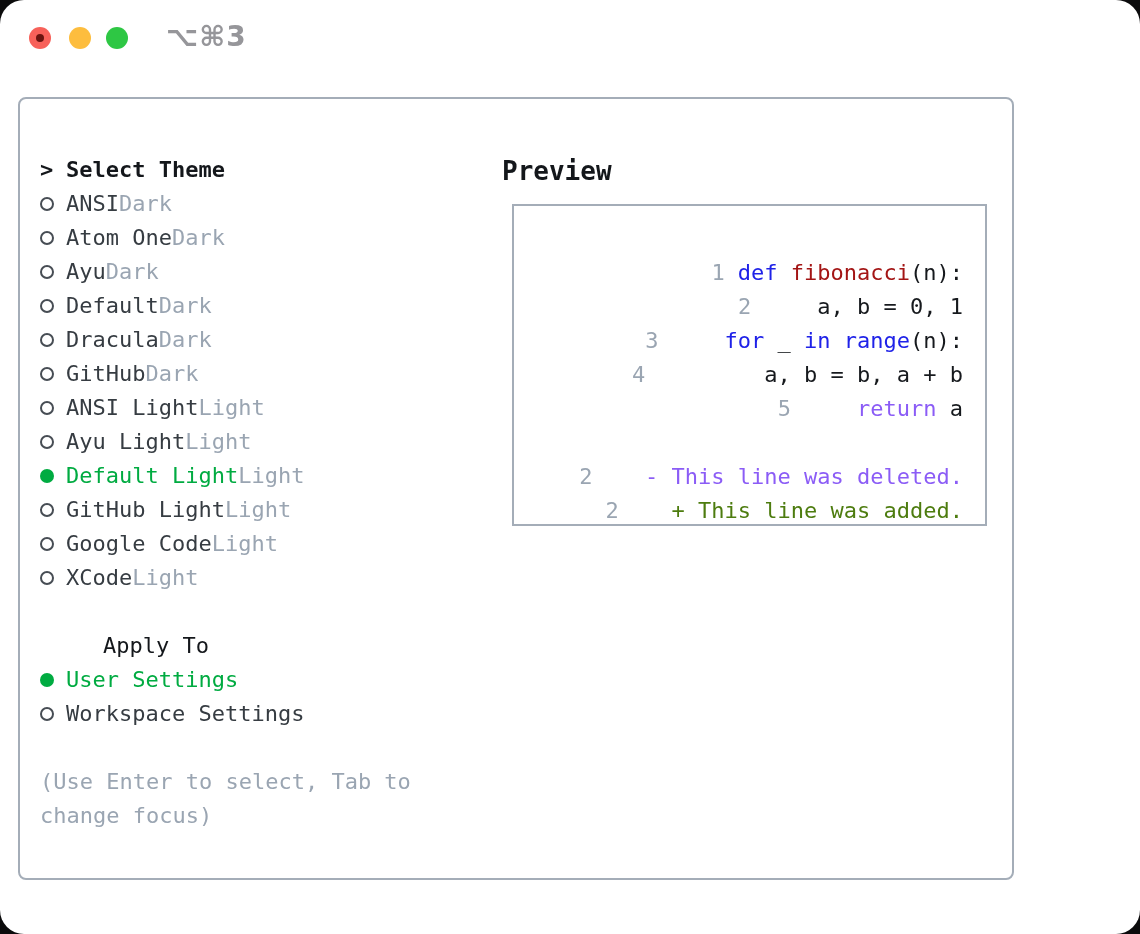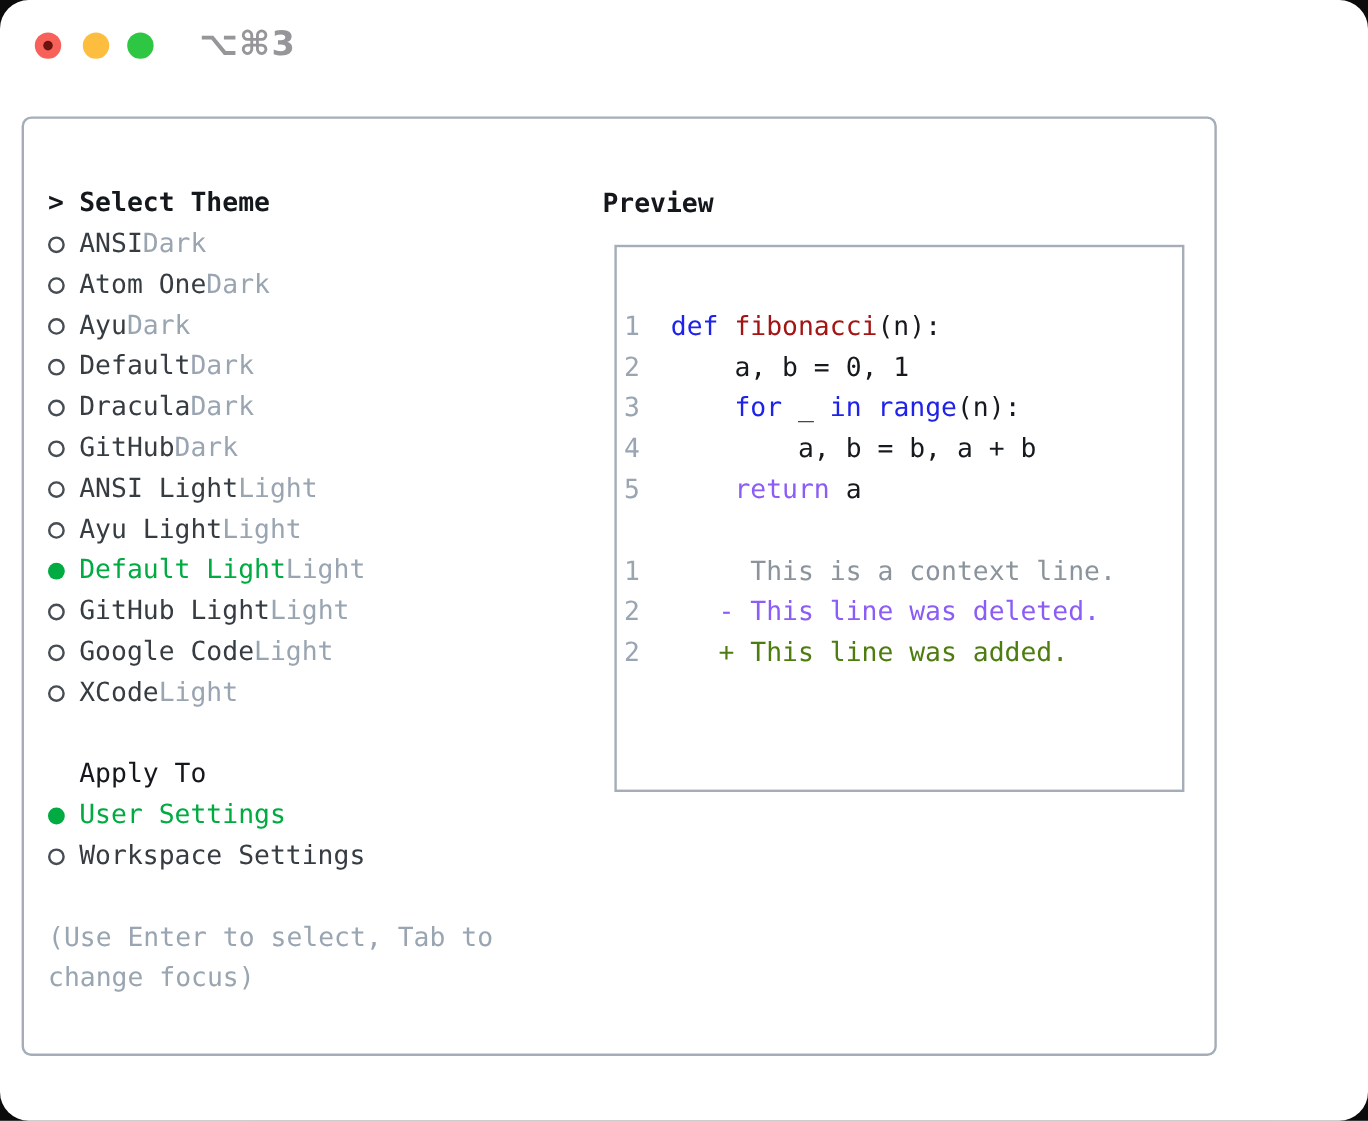--- a/index.html
+++ b/index.html
@@ -39,31 +39,31 @@
   .header-row .prefix{font-weight:bold;color:#14171b;}
   .title{font-weight:bold;color:#14171b;}
   .radio{
     box-sizing:border-box;flex:0 0 14px;width:14px;height:14px;border-radius:50%;
     border:2px solid #474d54;margin-right:12px;
   }
   .radio.filled{border:none;background:var(--accent_green);}
   .theme-name{color:#363c42;}
   .selected-row .theme-name{color:var(--accent_green);}
   .variant{color:var(--muted);}
-  .apply-title{color:#14171b;}
+  .apply-title{color:#14171b;margin-left:37px;}
   .help-line{height:34px;line-height:34px;color:var(--muted);white-space:pre;}
   
   .preview-title{
     position:absolute;left:482px;top:55px;height:34px;line-height:34px;
-    font-size:22px;font-weight:bold;color:#14171b;
+    font-size:26px;font-weight:bold;color:#14171b;
   }
   .preview-box{
-    position:absolute;left:492px;top:105px;width:475px;height:456px;
+    position:absolute;left:492px;top:105px;width:475px;height:322px;
     border:2px solid var(--border);box-sizing:border-box;
-    padding:50px 6px;font-size:22px;line-height:34px;
+    padding:50px 22px;font-size:22px;line-height:34px;text-align:right;
   }
   .code-line{height:34px;white-space:pre;}
   .line-num{display:inline-block;width:26px;margin-right:13px;color:var(--line_num);}
 </style>
 </head>
 <body>
 
 <div class="window">
 
   <div class="traffic tl-close">
@@ -114,19 +114,18 @@
 
     <div class="preview-title">Preview</div>
 
     <div class="preview-box">
         <div class="code-line"><span class="line-num">1</span><span style="color: rgb(31, 34, 232);">def</span><span style="color: rgb(22, 25, 29);"> </span><span style="color: rgb(163, 21, 21);">fibonacci</span><span style="color: rgb(22, 25, 29);">(n):</span></div>
         <div class="code-line"><span class="line-num">2</span><span style="color: rgb(22, 25, 29);">    a, b = 0, 1</span></div>
         <div class="code-line"><span class="line-num">3</span><span style="color: rgb(22, 25, 29);">    </span><span style="color: rgb(31, 34, 232);">for</span><span style="color: rgb(22, 25, 29);"> _ </span><span style="color: rgb(31, 34, 232);">in</span><span style="color: rgb(22, 25, 29);"> </span><span style="color: rgb(31, 34, 232);">range</span><span style="color: rgb(22, 25, 29);">(n):</span></div>
         <div class="code-line"><span class="line-num">4</span><span style="color: rgb(22, 25, 29);">        a, b = b, a + b</span></div>
         <div class="code-line"><span class="line-num">5</span><span style="color: rgb(22, 25, 29);">    </span><span style="color: #8b5cf6;">return</span><span style="color: rgb(22, 25, 29);"> a</span></div>
         <div class="code-line"><span class="line-num"></span></div>
-        <div class="code-line"><span class="line-num">1</span><span style="color: rgb(139, 148, 156);">     This is a context line.</span></div>
         <div class="code-line"><span class="line-num">2</span><span style="color: #8b5cf6;">   - This line was deleted.</span></div>
         <div class="code-line"><span class="line-num">2</span><span style="color: #4d7c0f;">   + This line was added.</span></div>
       </div>
 
   </div>
 </div>
 
 </body></html>

